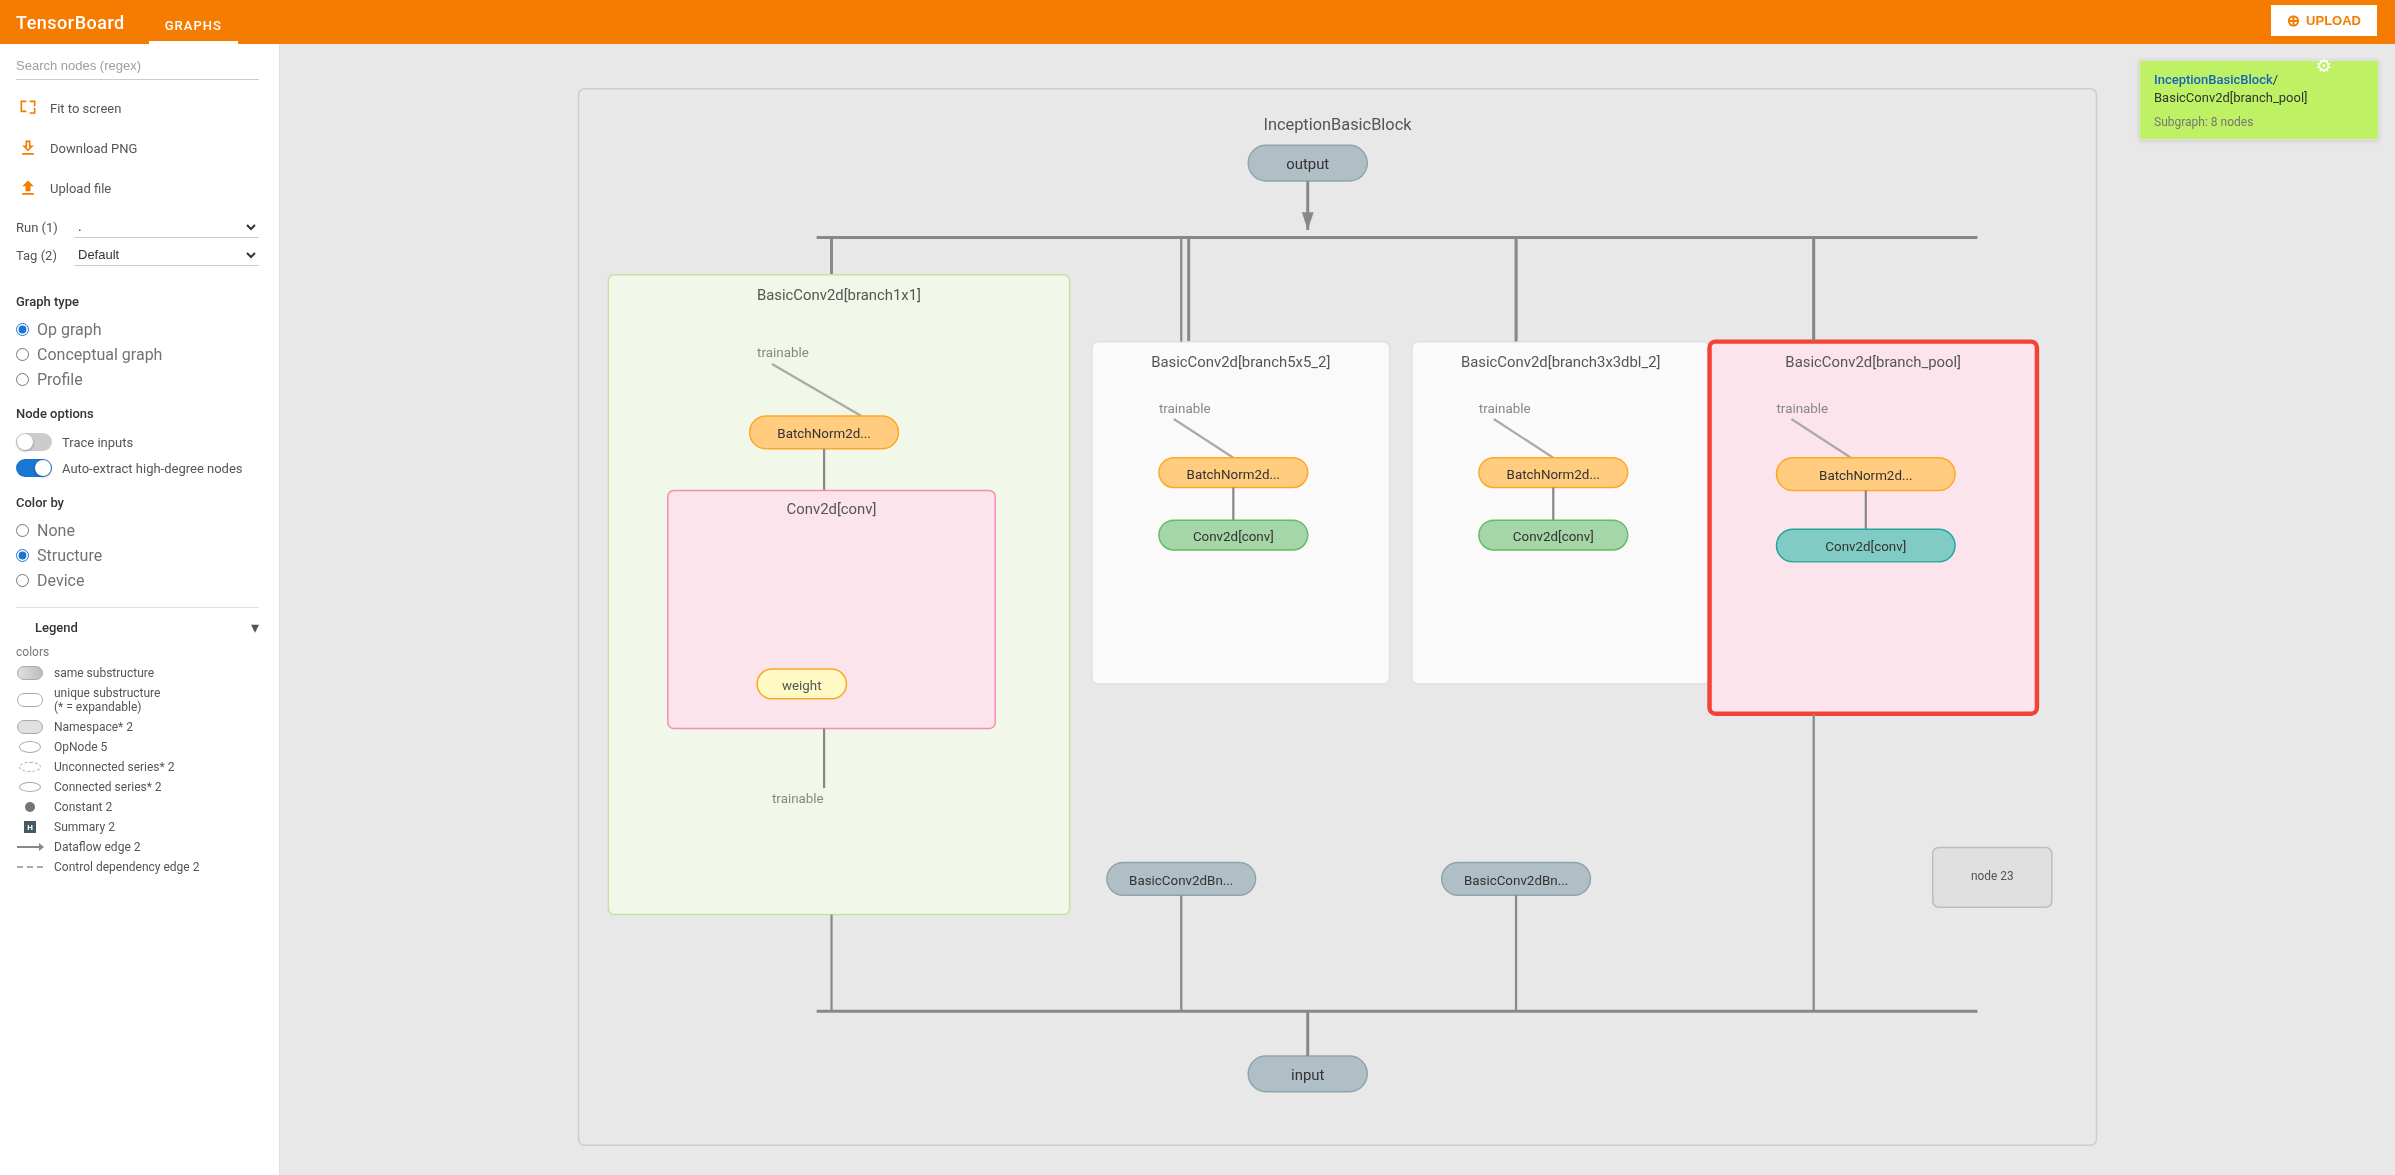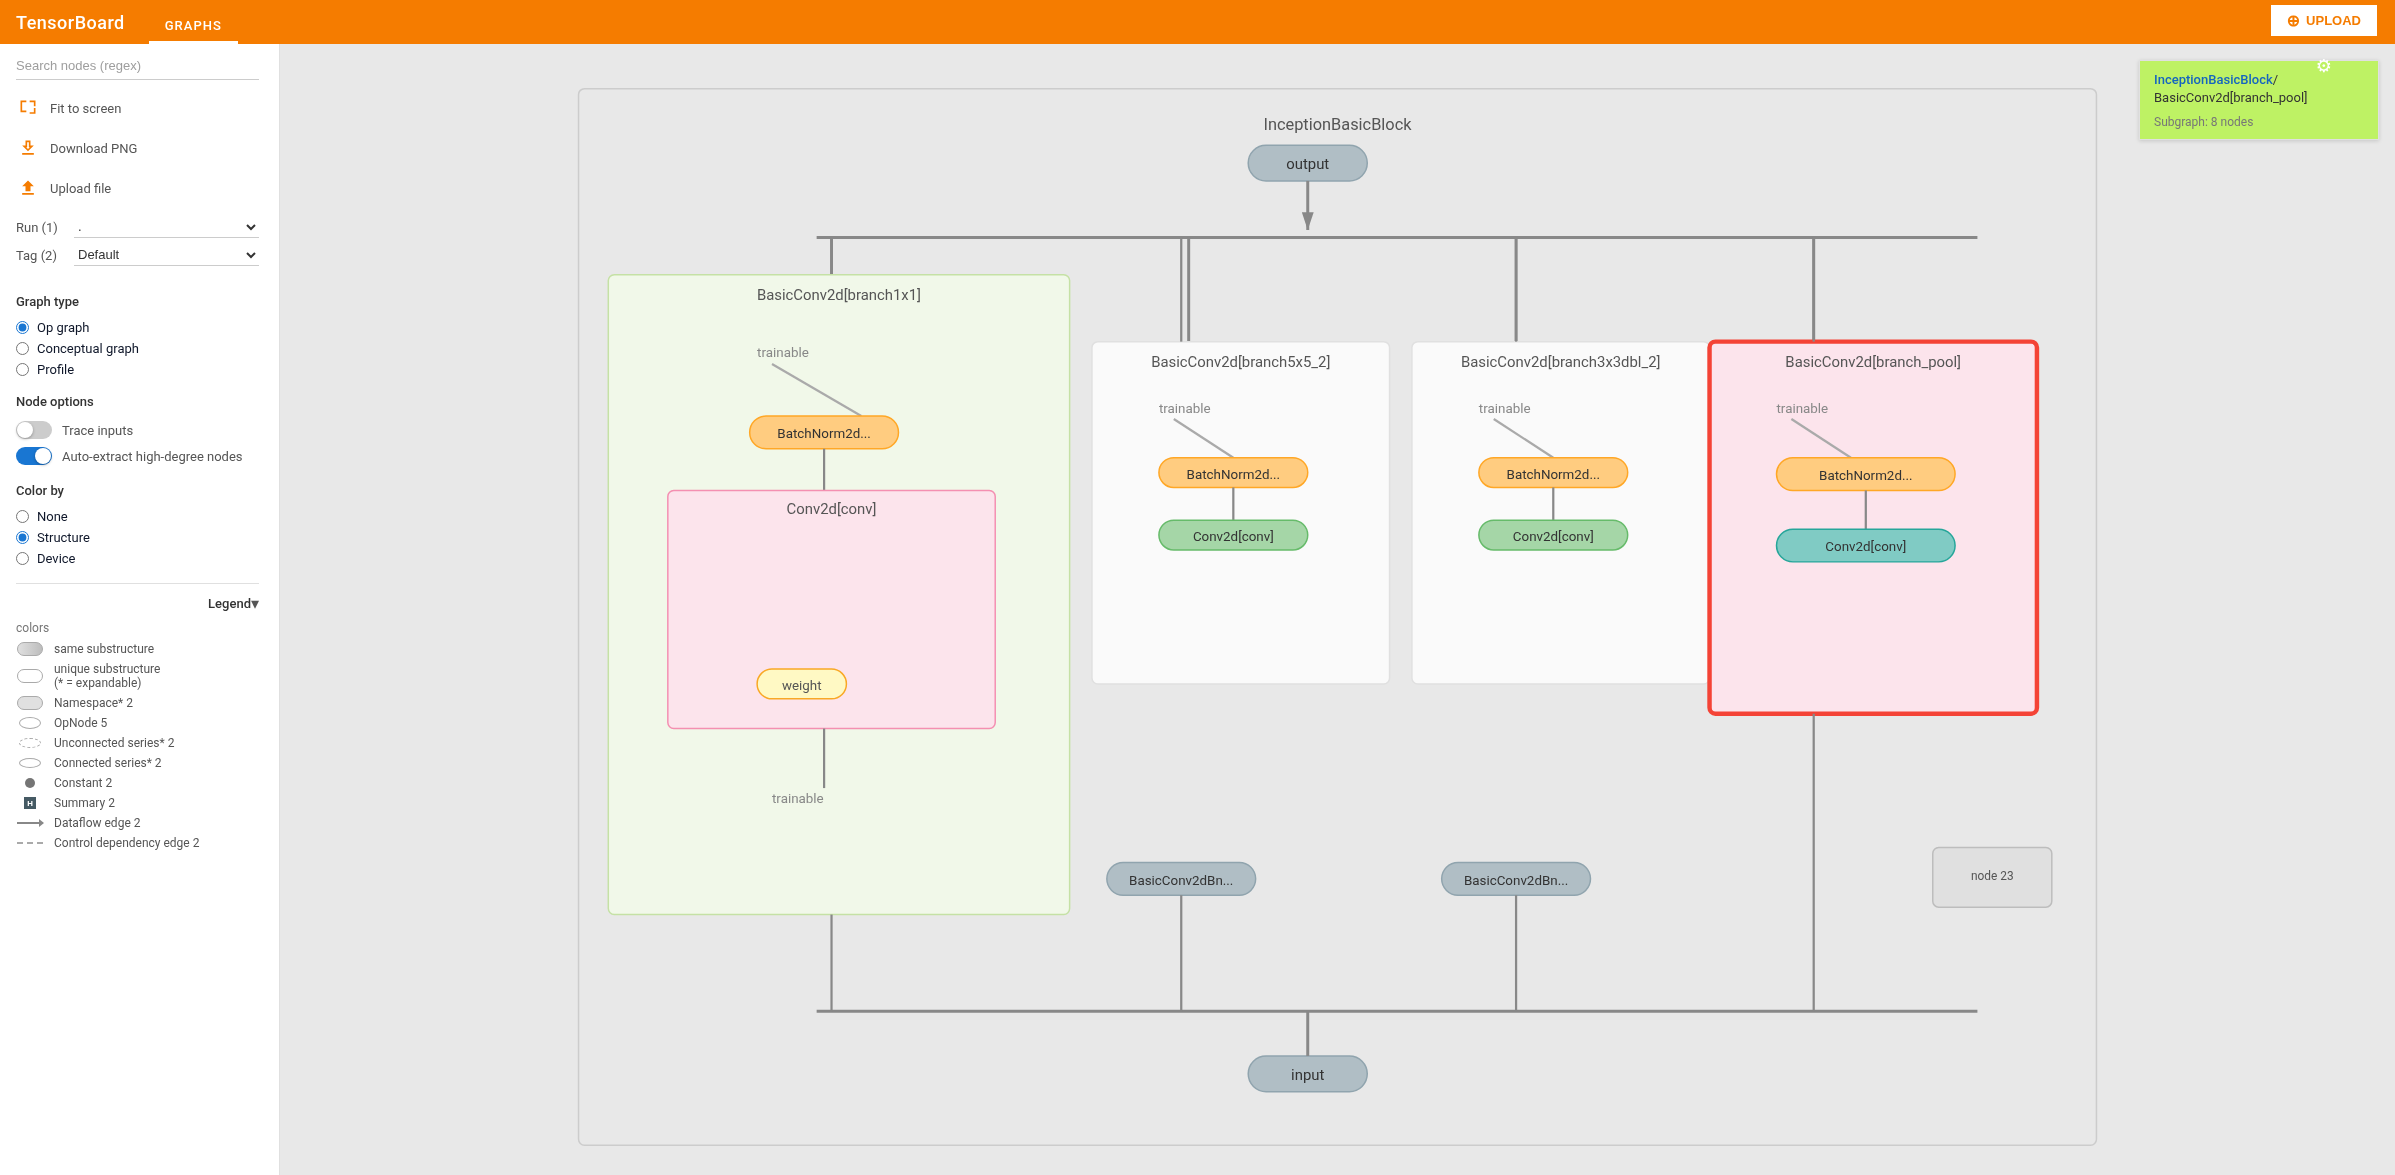--- a/index.html
+++ b/index.html
@@ -168,21 +168,21 @@
       margin-bottom: 8px;
     }
     .radio-option {
       display: flex;
       align-items: center;
       gap: 8px;
       padding: 3px 0;
       cursor: pointer;
     }
     .radio-option input[type=radio] { accent-color: #1976d2; cursor: pointer; }
-    .radio-label { font-size: 13px; color: #0f172a; }
+    .radio-label { font-size: 16px; color: #737373; }
 
     .node-options-title {
       font-size: 13px;
       font-weight: 500;
       color: #333;
       margin-top: 14px;
       margin-bottom: 8px;
     }
     .toggle-row {
       display: flex;
@@ -221,23 +221,24 @@
       margin-bottom: 8px;
     }
 
     .legend-section {
       border-top: 1px solid #e0e0e0;
       margin-top: 14px;
     }
     .legend-header {
       display: flex;
       align-items: center;
-      justify-content: flex-end;
+      justify-content: space-between;
       padding: 10px 0 8px;
       cursor: pointer;
+      margin-left: 19px;
     }
     .legend-title {
       font-size: 13px;
       font-weight: 500;
       color: #333;
     }
     .legend-item {
       display: flex;
       align-items: center;
       gap: 10px;

